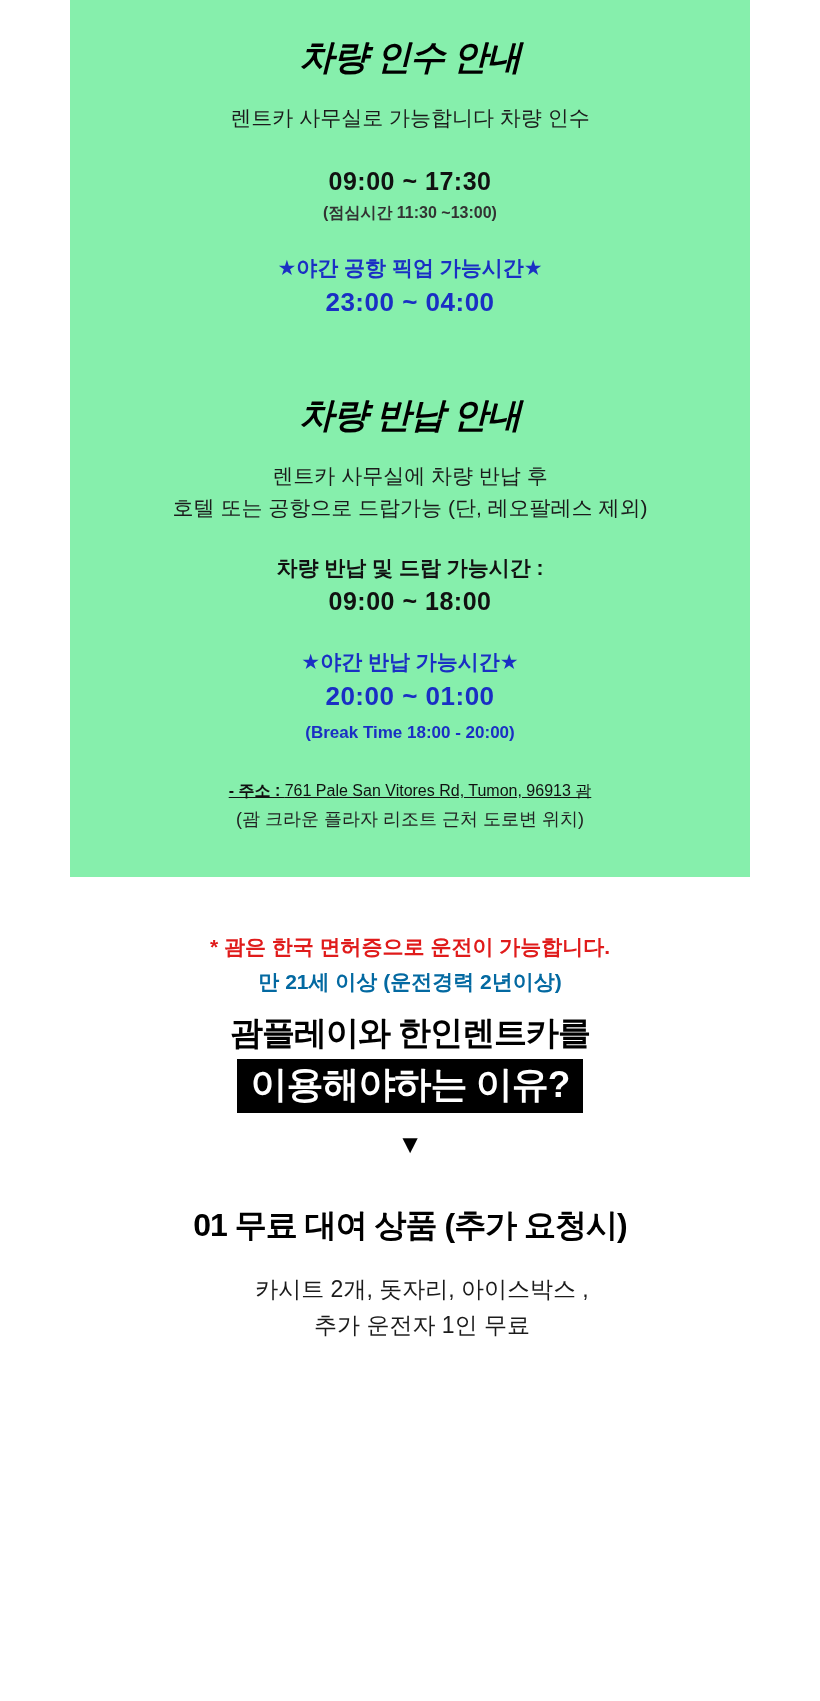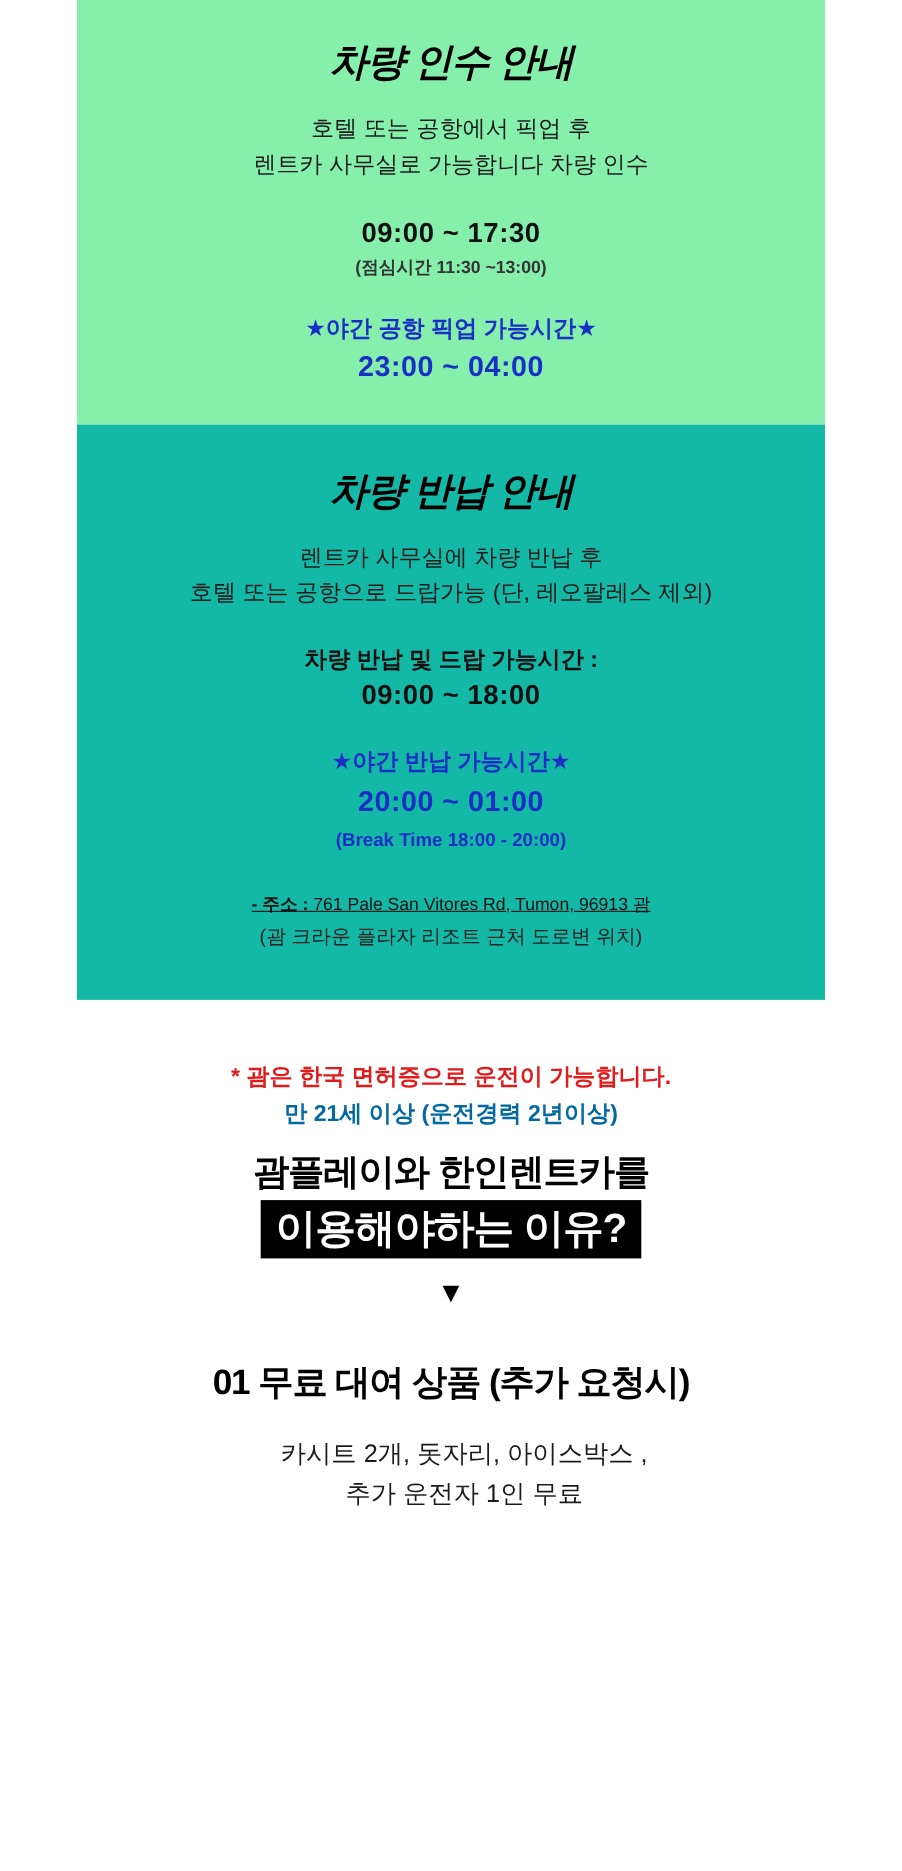--- a/index.html
+++ b/index.html
@@ -28,21 +28,21 @@
     margin: 0 auto;
     box-sizing: border-box;
     padding: 34px 30px 36px 30px;
   }
   .panel-pickup {
     background: #86efac;
     padding-top: 36px;
     padding-bottom: 34px;
   }
   .panel-return {
-    background: #14b8a6;
+    background: #86efac;
     padding-top: 40px;
     padding-bottom: 44px;
   }
 
   .section-title {
     font-size: 35px;
     font-weight: 700;
     font-style: italic;
     letter-spacing: -1px;
     text-align: center;
@@ -204,21 +204,20 @@
 </style>
 </head>
 <body>
 
 <div class="page">
 
   <section class="panel panel-pickup">
     <h2 class="section-title">차량 인수 안내</h2>
 
     <p class="lead">
-      <span class="line">호텔 또는 공항에서 픽업 후</span>
       <span class="line">렌트카 사무실로 가능합니다 차량 인수</span>
     </p>
 
     <div class="block">
       <div class="time-row">09:00 ~ 17:30</div>
       <div class="note-row">(점심시간 11:30 ~13:00)</div>
     </div>
 
     <div class="night-block">
       <div class="night-title">★야간 공항 픽업 가능시간★</div>

